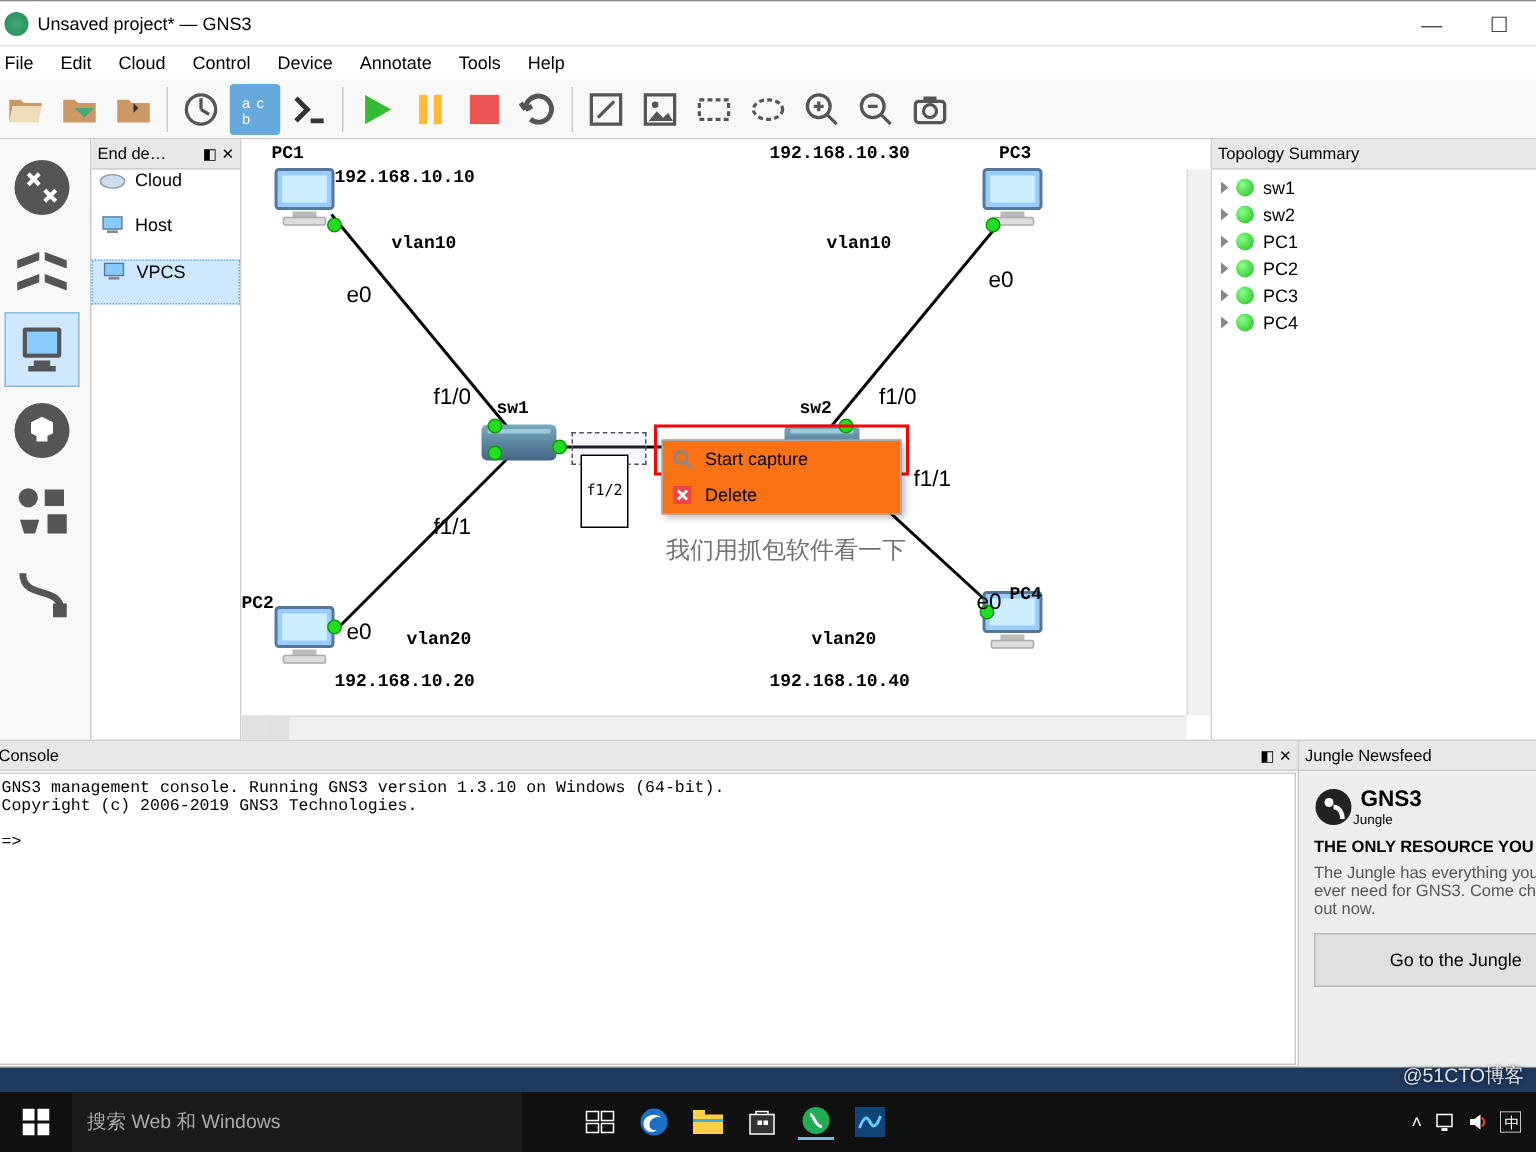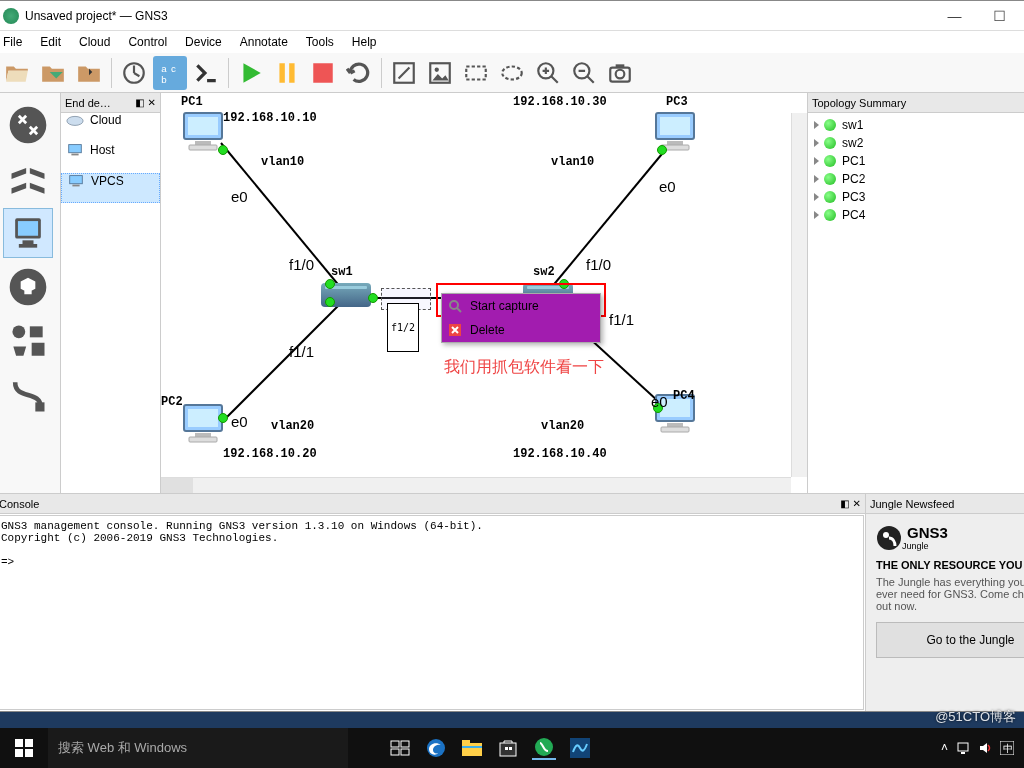--- a/index.html
+++ b/index.html
@@ -47,22 +47,22 @@
 .news-logo b { font-size:15px; margin-left:5px;}
 .news-btn { width:100%; padding:10px; background:#e0e0e0; border:1px solid #bbb; font-size:12px; margin-top:10px;}
 .taskbar { position: absolute; left: 0; bottom: 0; width: 1024px; height: 40px; background: #101010; display: flex; align-items: center; color: #fff; }
 .start { width: 48px; height: 40px; display:flex; align-items:center; justify-content:center;}
 .search { width: 300px; height: 40px; display:flex; align-items:center; background:#1a1a1a; color:#aaa; font-size:13px; padding:0 10px;}
 .tray { margin-left:auto; display:flex; align-items:center; font-size:12px; padding:0 10px; gap:8px;}
 .node-label { position:absolute; font-size:12px; font-family:"Courier New",monospace; font-weight:bold; }
 .port-label { position:absolute; font-size:15px; font-family:Liberation Sans, sans-serif; }
 .ip-label { position:absolute; font-size:12px; font-family:"Courier New",monospace; font-weight:bold; }
 .vlan-label { position:absolute; font-size:12px; font-family:"Courier New",monospace; font-weight:bold;}
-.annotation { position:absolute; font-size:16px; color:#ef4444; font-family:"SimSun","Microsoft YaHei"; }
-.ctx-menu { position:absolute; background:#a21caf; border:1px solid #aaa; box-shadow:2px 2px 5px rgba(0,0,0,0.3); font-size:12px; }
+.annotation { position:absolute; font-size:16px; color:#737373; font-family:"SimSun","Microsoft YaHei"; }
+.ctx-menu { position:absolute; background:#f97316; border:1px solid #aaa; box-shadow:2px 2px 5px rgba(0,0,0,0.3); font-size:12px; }
 .ctx-item { padding:5px 20px 5px 28px; display:flex; align-items:center; position:relative;}
 .ctx-item .ci-ico { position:absolute; left:6px; width:14px; height:14px; }
 .highlight-box { position:absolute; border:2px solid #f00; }
 .pc-icon { width:48px; height:40px; position:absolute; }
 .sw-icon { width:50px; height:24px; position:absolute; background:linear-gradient(#7ab,#468); border-radius:4px; }
 .sw-icon::before { content:''; position:absolute; top:3px; left:4px; right:4px; height:3px; background:#9cd; border-radius:1px;}
 .link-dot { width:10px; height:10px; background:#2d2; border-radius:50%; position:absolute; border:1px solid #190; }
 .sel-box { position:absolute; border:1px dashed #555; background:rgba(200,200,255,0.15); }
 .port-box { position:absolute; border:1px solid #000; background:#fff; font-size:10px; font-family:monospace; padding:18px 3px; }
 .watermark { position:absolute; right:8px; bottom:42px; color:#fff; font-size:13px; opacity:0.85; text-shadow:0 0 3px #000;}

